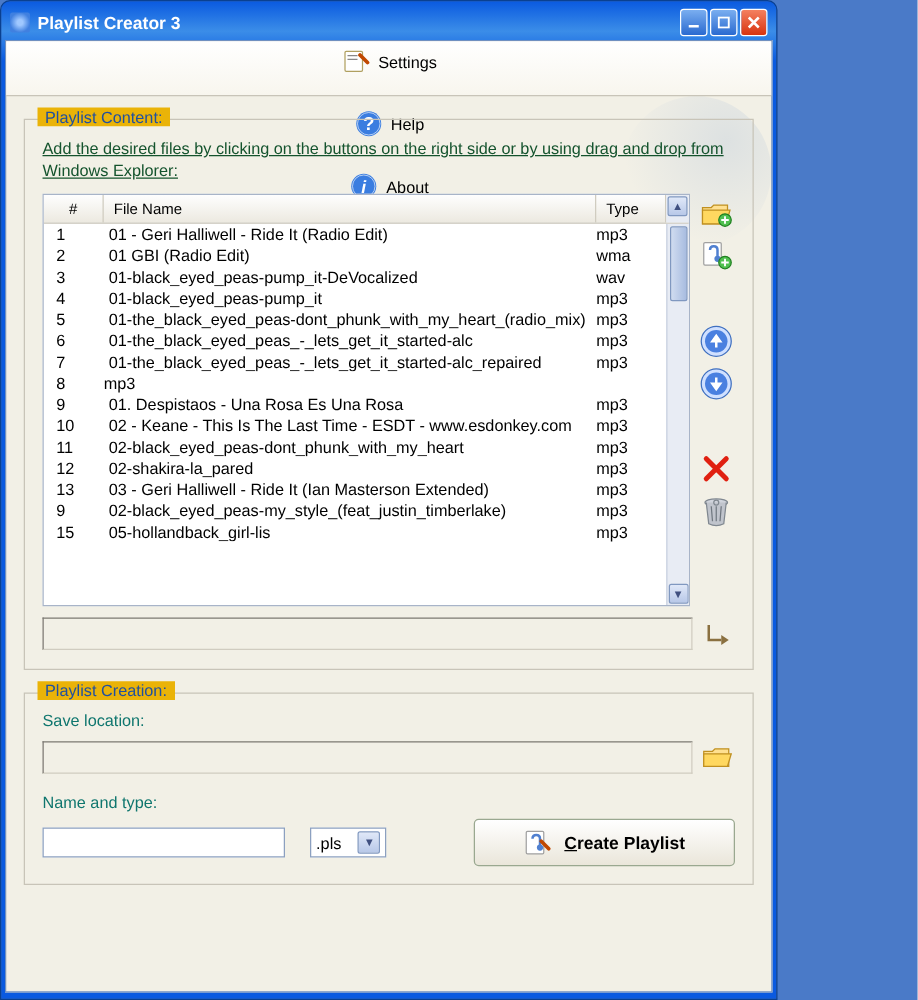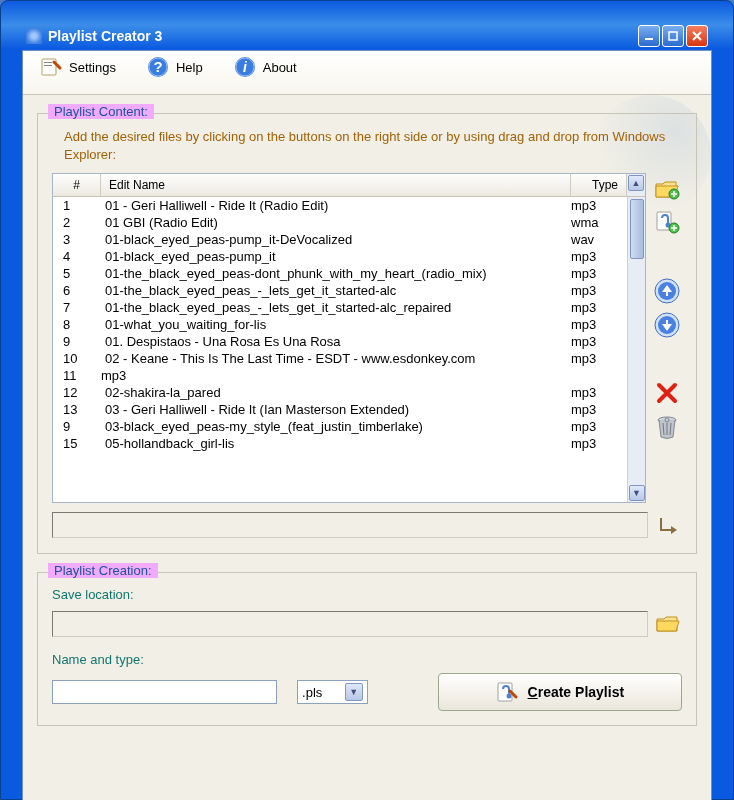--- a/index.html
+++ b/index.html
@@ -5,26 +5,26 @@
 * { box-sizing: border-box; margin: 0; padding: 0; }
 body {
   font-family: Tahoma, Arial, sans-serif;
   font-size: 12px;
   background: #4a7ac8;
   width: 734px;
   height: 800px;
   overflow: hidden;
 }
 .window {
-  width: 734px;
+  width: 622px;
   height: 800px;
   background: linear-gradient(to bottom, #0a5ae0 0%, #3b8de8 3%, #0a5ae0 6%, #0a5ae0 100%);
   border: 1px solid #0a4090;
   border-radius: 8px 8px 0 0;
-  padding: 21px;
+  padding: 3px;
   position: relative;
 }
 .titlebar {
   height: 28px;
   display: flex;
   align-items: center;
   padding: 0 4px;
   color: #fff;
   font-weight: bold;
   font-size: 14px;
@@ -45,63 +45,63 @@
 .client {
   background: #f2f0e6;
   height: 762px;
   border: 1px solid #7090c0;
   position: relative;
 }
 .toolbar {
   background: linear-gradient(to bottom, #ffffff, #f8f6ee);
   border-bottom: 1px solid #c8c4b8;
   height: 44px;
-  display: flex; align-items: flex-start; padding: 0 10px; gap: 18px;
+  display: flex; align-items: center; padding: 0 10px; gap: 18px; flex-direction: column;
 }
 .tool-item {
   display: flex; align-items: center; gap: 6px;
   font-size: 13px; cursor: pointer; padding: 4px 6px;
 }
 .tool-icon { width: 24px; height: 24px; display:flex;align-items:center;justify-content:center; }
 .watermark {
   position: absolute; right: 0; top: 44px; width: 120px; height: 120px;
   background: radial-gradient(circle at 70% 30%, rgba(100,140,200,0.15), transparent 70%);
   border-radius: 50%;
 }
 .fieldset {
   margin: 18px 14px 10px 14px;
   border: 1px solid #c8c4b8;
   padding: 10px 14px 14px 14px;
   position: relative;
 }
 .legend {
   position: absolute; top: -10px; left: 10px;
-  background: #f0abfc; padding: 0 6px;
+  background: #eab308; padding: 0 6px;
   color: #2050a0; font-size: 13px;
 }
-.instruction { font-size: 13px; color: #a16207; margin: 4px 0 10px 12px; line-height: 1.35; }
+.instruction { font-size: 13px; color: #14532d; margin: 4px 0 10px 0; line-height: 1.35; text-decoration: underline; }
 .list-area { display: flex; gap: 6px; }
 .list-panel {
   flex: 1;
   border: 1px solid #a8b4c8;
   background: #fff;
   height: 330px;
   display: flex; flex-direction: column;
   overflow: hidden;
 }
 .list-header {
   display: flex; background: linear-gradient(to bottom, #fefefe, #ece9e0);
   border-bottom: 1px solid #c8c4b8; font-size: 12px;
 }
 .list-header .col {
   padding: 4px 8px; border-right: 1px solid #d0ccc0;
 }
 .col-num { width: 48px; text-align: center; }
 .col-name { flex: 1; }
-.col-type { width: 56px; text-align: right; }
+.col-type { width: 56px; }
 .list-body { flex: 1; overflow-y: hidden; position: relative; }
 .list-rows { position: absolute; inset: 0; }
 .row { display: flex; font-size: 13px; padding: 1px 0; }
 .row .c1 { width: 48px; padding-left: 10px; }
 .row .c2 { flex: 1; padding-left: 4px; white-space: nowrap; overflow: hidden; text-overflow: ellipsis; }
 .row .c3 { width: 56px; }
 .scrollbar {
   width: 18px; background: #e8ecf4; border-left: 1px solid #c8d0e0;
   display: flex; flex-direction: column; align-items: center;
 }
@@ -222,21 +222,21 @@
     </div>
 
     <div class="fieldset">
       <div class="legend">Playlist Content:</div>
       <p class="instruction">Add the desired files by clicking on the buttons on the right side or by using drag and drop from Windows Explorer:</p>
 
       <div class="list-area">
         <div class="list-panel">
           <div class="list-header">
             <div class="col col-num">#</div>
-            <div class="col col-name">Edit Name</div>
+            <div class="col col-name">File Name</div>
             <div class="col col-type">Type</div>
             <div class="scrollbar" style="border:none;width:18px;">
               <div class="scroll-btn">▲</div>
             </div>
           </div>
           <div class="list-body" style="display:flex;">
             <div class="list-rows" id="rows-container" style="right:18px;">
                 <div class="row">
                   <div class="c1">1</div>
                   <div class="c2">01 - Geri Halliwell - Ride It (Radio Edit)</div>
@@ -267,50 +267,50 @@
                   <div class="c2">01-the_black_eyed_peas_-_lets_get_it_started-alc</div>
                   <div class="c3">mp3</div>
                 </div>
                 <div class="row">
                   <div class="c1">7</div>
                   <div class="c2">01-the_black_eyed_peas_-_lets_get_it_started-alc_repaired</div>
                   <div class="c3">mp3</div>
                 </div>
                 <div class="row">
                   <div class="c1">8</div>
-                  <div class="c2">01-what_you_waiting_for-lis</div>
                   <div class="c3">mp3</div>
                 </div>
                 <div class="row">
                   <div class="c1">9</div>
                   <div class="c2">01. Despistaos - Una Rosa Es Una Rosa</div>
                   <div class="c3">mp3</div>
                 </div>
                 <div class="row">
                   <div class="c1">10</div>
                   <div class="c2">02 - Keane - This Is The Last Time - ESDT - www.esdonkey.com</div>
                   <div class="c3">mp3</div>
                 </div>
                 <div class="row">
                   <div class="c1">11</div>
+                  <div class="c2">02-black_eyed_peas-dont_phunk_with_my_heart</div>
                   <div class="c3">mp3</div>
                 </div>
                 <div class="row">
                   <div class="c1">12</div>
                   <div class="c2">02-shakira-la_pared</div>
                   <div class="c3">mp3</div>
                 </div>
                 <div class="row">
                   <div class="c1">13</div>
                   <div class="c2">03 - Geri Halliwell - Ride It  (Ian Masterson Extended)</div>
                   <div class="c3">mp3</div>
                 </div>
                 <div class="row">
                   <div class="c1">9</div>
-                  <div class="c2">03-black_eyed_peas-my_style_(feat_justin_timberlake)</div>
+                  <div class="c2">02-black_eyed_peas-my_style_(feat_justin_timberlake)</div>
                   <div class="c3">mp3</div>
                 </div>
                 <div class="row">
                   <div class="c1">15</div>
                   <div class="c2">05-hollandback_girl-lis</div>
                   <div class="c3">mp3</div>
                 </div>
               </div>
             <div class="scrollbar" style="margin-left:auto;height:100%;">
               <div class="scroll-thumb"></div>

